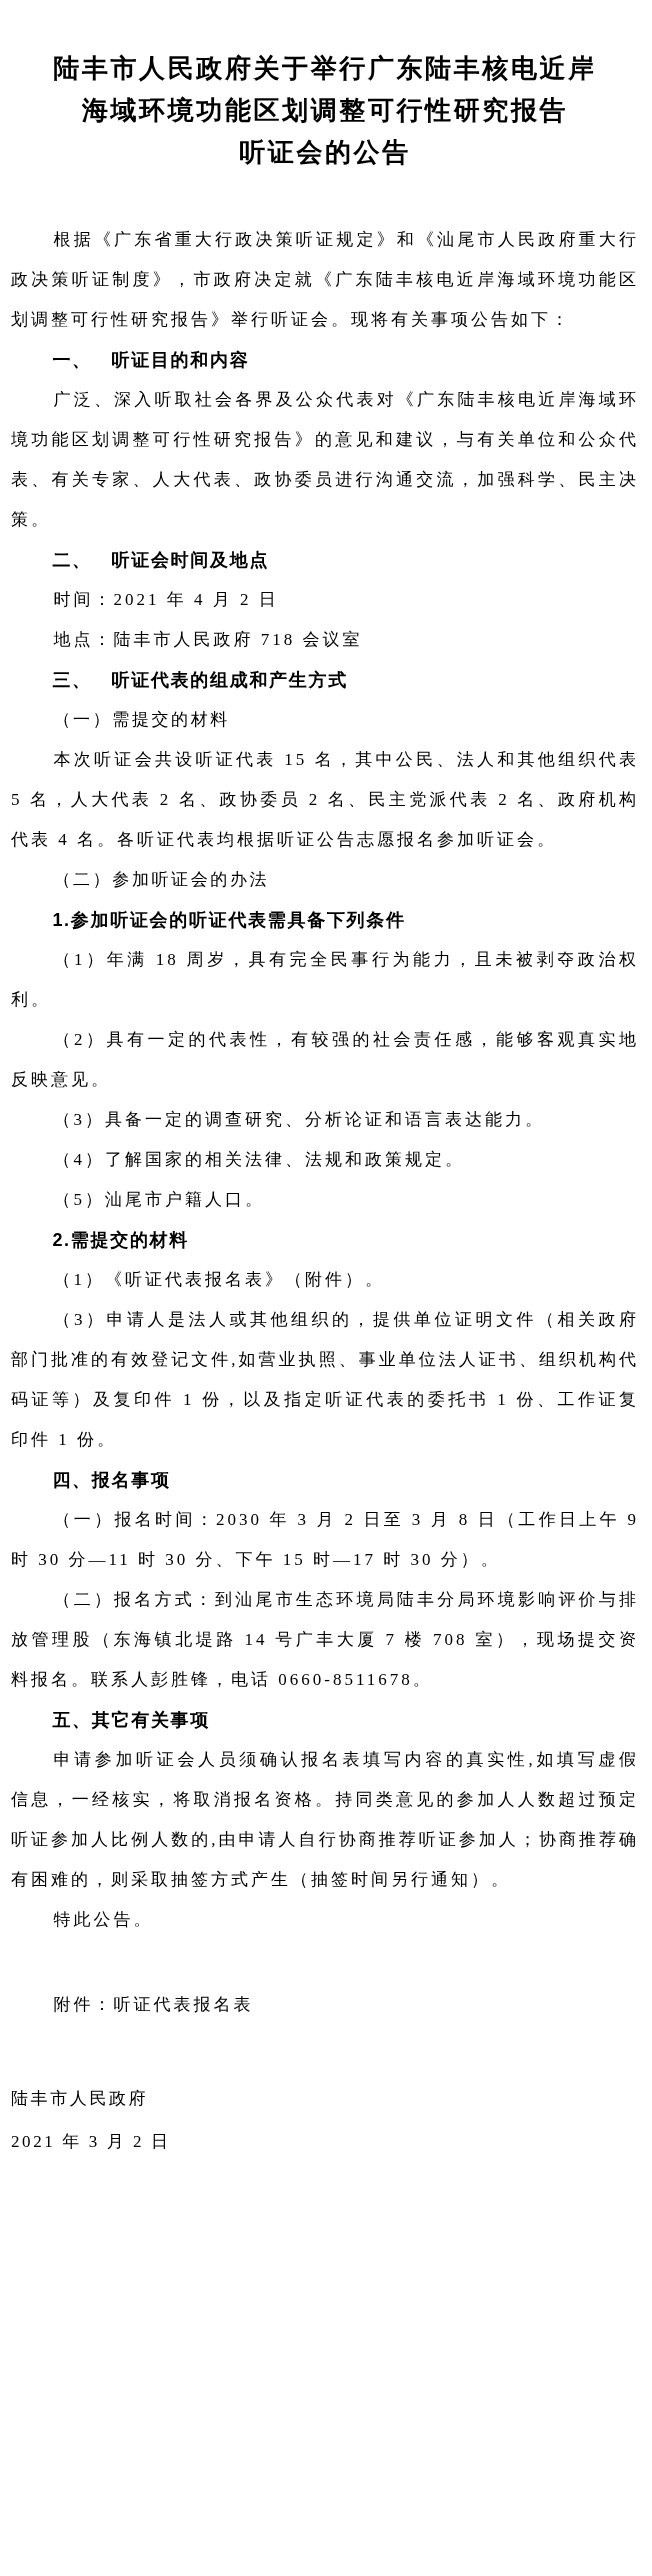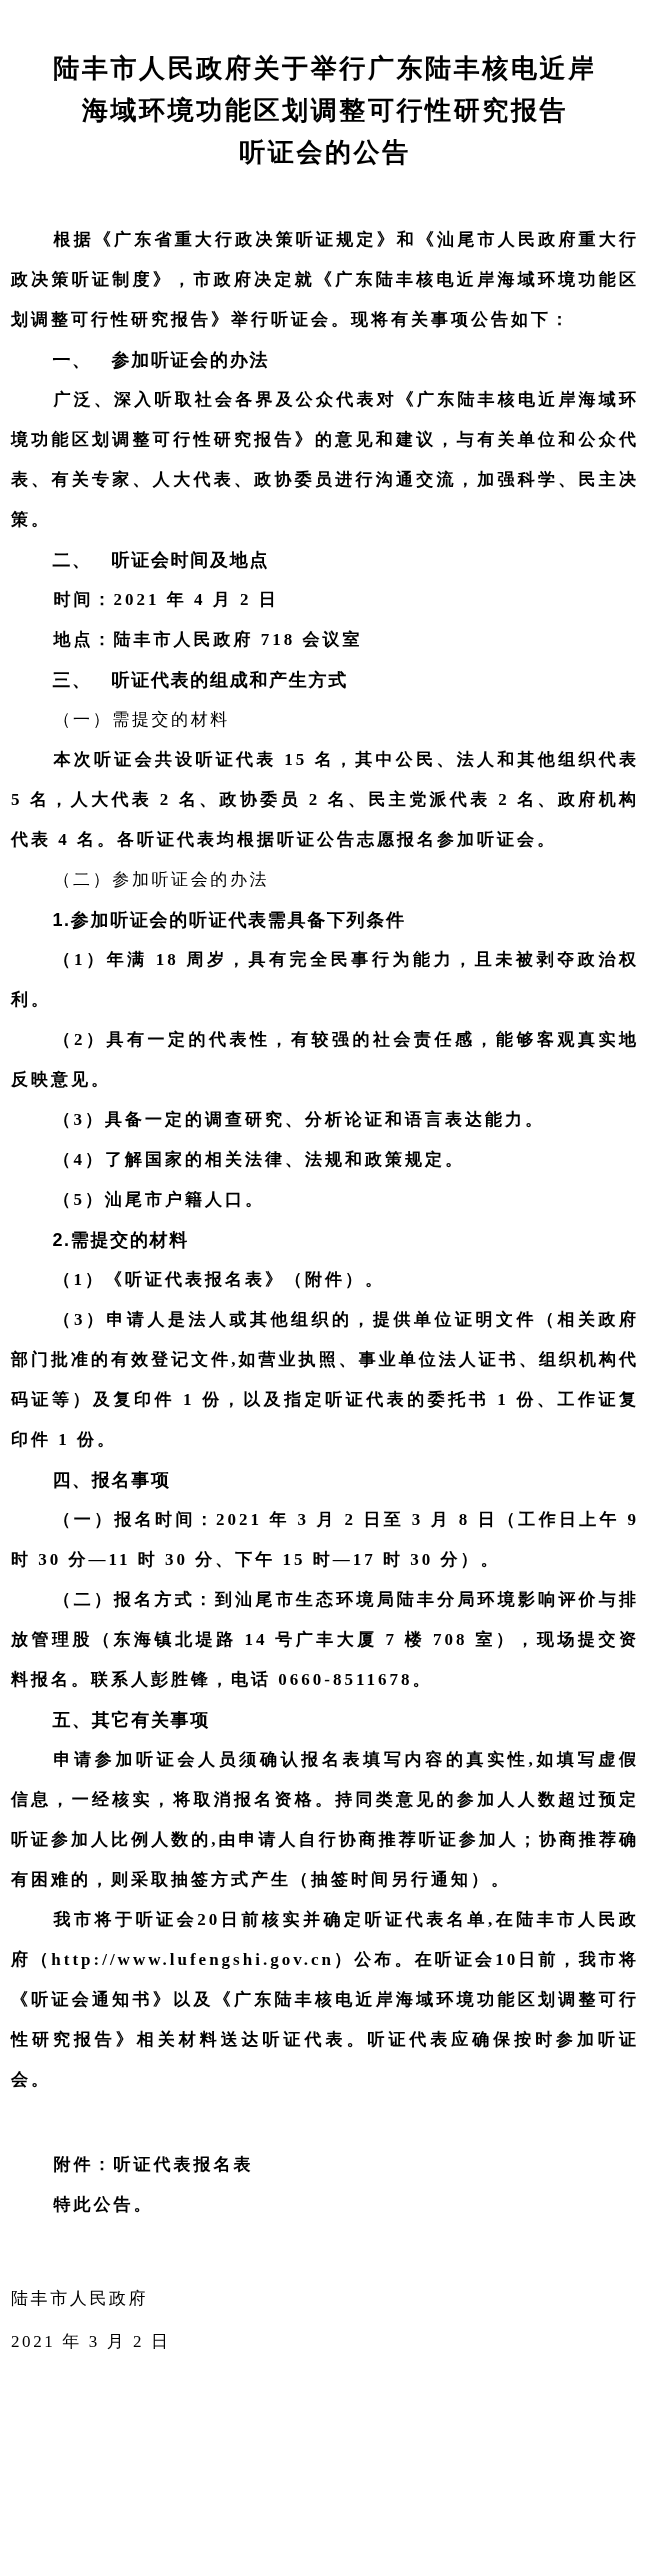--- a/index.html
+++ b/index.html
@@ -25,21 +25,21 @@
     letter-spacing: 2.6px;
   }
   .title span { display: block; }
   .p {
     margin: 0;
     font-size: 17px;
     line-height: 40px;
     letter-spacing: 3px;
     text-align: justify;
     text-indent: 2.5em;
-    font-weight: 700;
+    font-weight: 400;
   }
   .h-hei {
     margin: 0;
     font-size: 18px;
     line-height: 40px;
     letter-spacing: 1.7px;
     text-indent: 2.3em;
     font-weight: 700;
     font-family: "Liberation Sans", "DejaVu Sans", sans-serif;
   }
@@ -69,21 +69,21 @@
 <div class="page">
 
   <h1 class="title">
     <span>陆丰市人民政府关于举行广东陆丰核电近岸</span>
     <span>海域环境功能区划调整可行性研究报告</span>
     <span>听证会的公告</span>
   </h1>
 
   <p class="p">根据《广东省重大行政决策听证规定》和《汕尾市人民政府重大行政决策听证制度》，市政府决定就《广东陆丰核电近岸海域环境功能区划调整可行性研究报告》举行听证会。现将有关事项公告如下：</p>
 
-  <h2 class="h-hei">一、　参加听证会的办法</h2>
+  <h2 class="h-hei">一、　听证目的和内容</h2>
   <p class="p">广泛、深入听取社会各界及公众代表对《广东陆丰核电近岸海域环境功能区划调整可行性研究报告》的意见和建议，与有关单位和公众代表、有关专家、人大代表、政协委员进行沟通交流，加强科学、民主决策。</p>
 
   <h2 class="h-hei">二、　听证会时间及地点</h2>
   <p class="p">时间：2021 年 4 月 2 日</p>
   <p class="p">地点：陆丰市人民政府 718 会议室</p>
 
   <h2 class="h-hei">三、　听证代表的组成和产生方式</h2>
   <h3 class="h-kai">（一）需提交的材料</h3>
   <p class="p">本次听证会共设听证代表 15 名，其中公民、法人和其他组织代表 5 名，人大代表 2 名、政协委员 2 名、民主党派代表 2 名、政府机构代表 4 名。各听证代表均根据听证公告志愿报名参加听证会。</p>
   <h3 class="h-kai">（二）参加听证会的办法</h3>
@@ -93,30 +93,29 @@
   <p class="p">（2）具有一定的代表性，有较强的社会责任感，能够客观真实地反映意见。</p>
   <p class="p">（3）具备一定的调查研究、分析论证和语言表达能力。</p>
   <p class="p">（4）了解国家的相关法律、法规和政策规定。</p>
   <p class="p">（5）汕尾市户籍人口。</p>
 
   <h3 class="h-hei">2.需提交的材料</h3>
   <p class="p">（1）《听证代表报名表》（附件）。</p>
   <p class="p">（3）申请人是法人或其他组织的，提供单位证明文件（相关政府部门批准的有效登记文件,如营业执照、事业单位法人证书、组织机构代码证等）及复印件 1 份，以及指定听证代表的委托书 1 份、工作证复印件 1 份。</p>
 
   <h2 class="h-hei">四、报名事项</h2>
-  <p class="p">（一）报名时间：2021 年 3 月 2 日至 3 月 8 日（工作日上午 9 时 30 分—11 时 30 分、下午 15 时—17 时 30 分）。</p>
+  <p class="p">（一）报名时间：2030 年 3 月 2 日至 3 月 8 日（工作日上午 9 时 30 分—11 时 30 分、下午 15 时—17 时 30 分）。</p>
   <p class="p">（二）报名方式：到汕尾市生态环境局陆丰分局环境影响评价与排放管理股（东海镇北堤路 14 号广丰大厦 7 楼 708 室），现场提交资料报名。联系人彭胜锋，电话 0660-8511678。</p>
 
   <h2 class="h-hei">五、其它有关事项</h2>
   <p class="p">申请参加听证会人员须确认报名表填写内容的真实性,如填写虚假信息，一经核实，将取消报名资格。持同类意见的参加人人数超过预定听证参加人比例人数的,由申请人自行协商推荐听证参加人；协商推荐确有困难的，则采取抽签方式产生（抽签时间另行通知）。</p>
-  <p class="p">我市将于听证会20日前核实并确定听证代表名单,在陆丰市人民政府（http://www.lufengshi.gov.cn）公布。在听证会10日前，我市将《听证会通知书》以及《广东陆丰核电近岸海域环境功能区划调整可行性研究报告》相关材料送达听证代表。听证代表应确保按时参加听证会。</p>
+
+  <p class="p">特此公告。</p>
 
   <p class="p attachment">附件：听证代表报名表</p>
-
-  <p class="p">特此公告。</p>
 
   <div class="signature">
     <p>陆丰市人民政府</p>
     <p>2021 年 3 月 2 日</p>
   </div>
 
 </div>
 
 
 </body></html>

